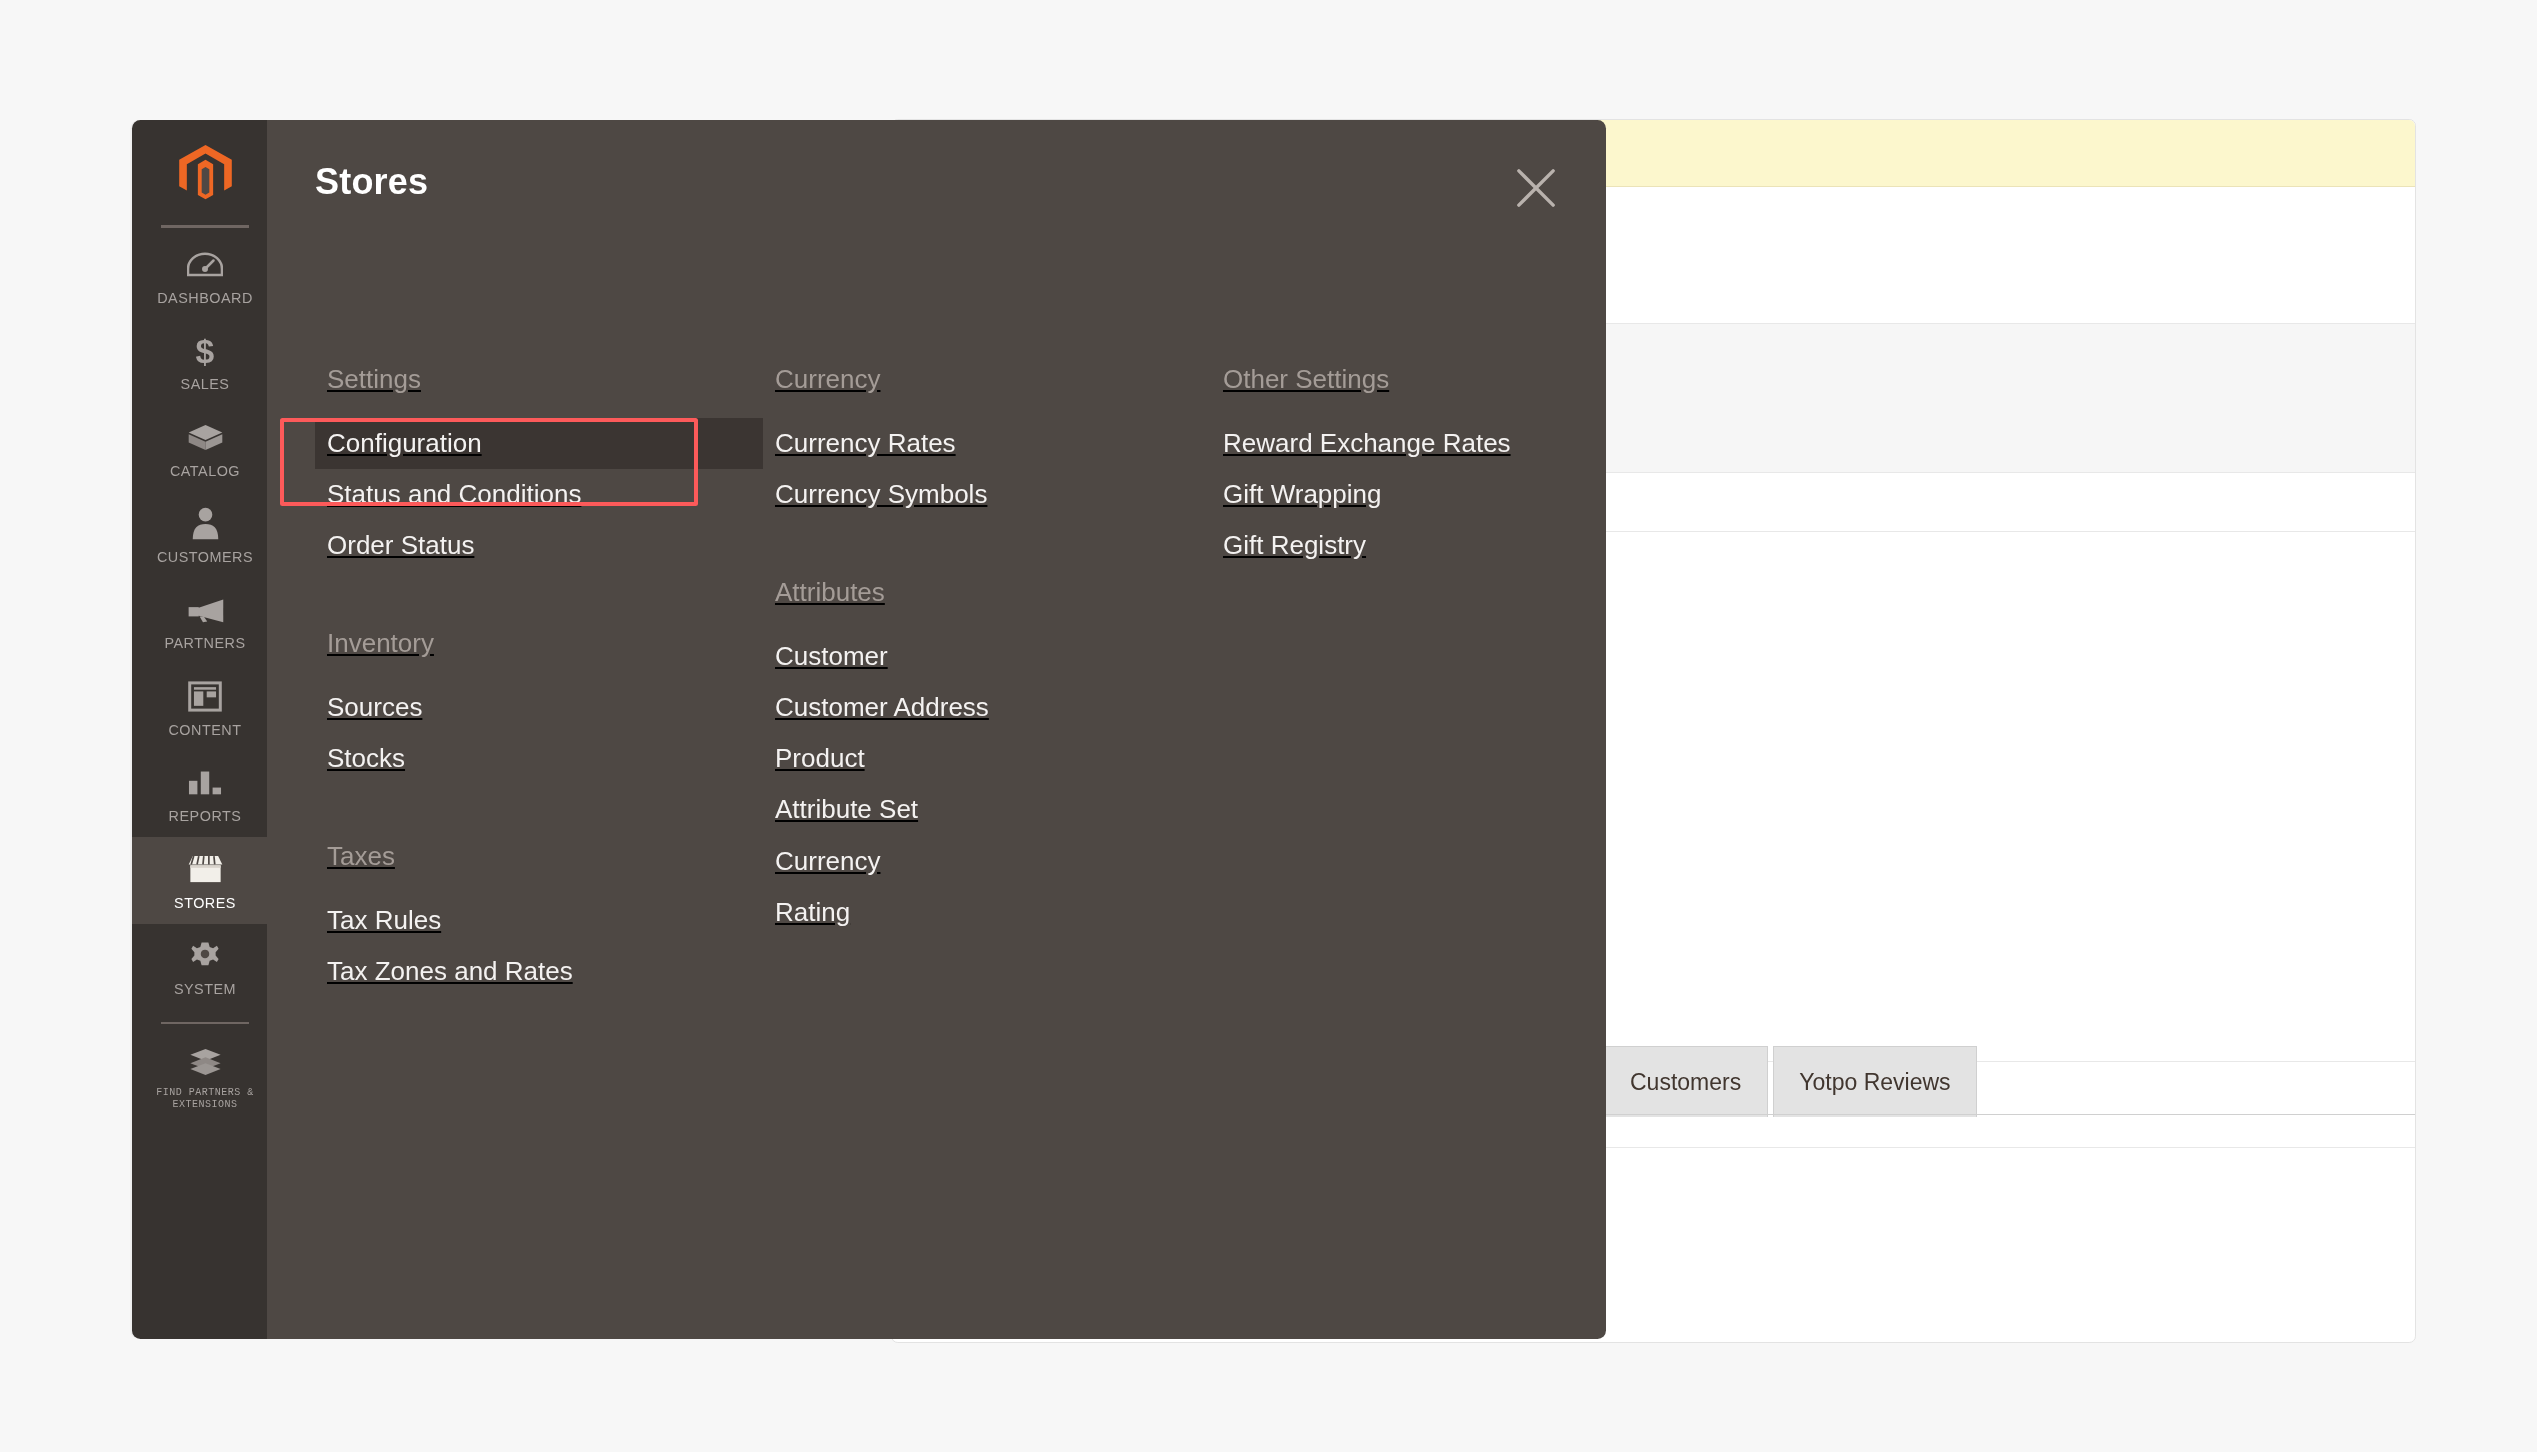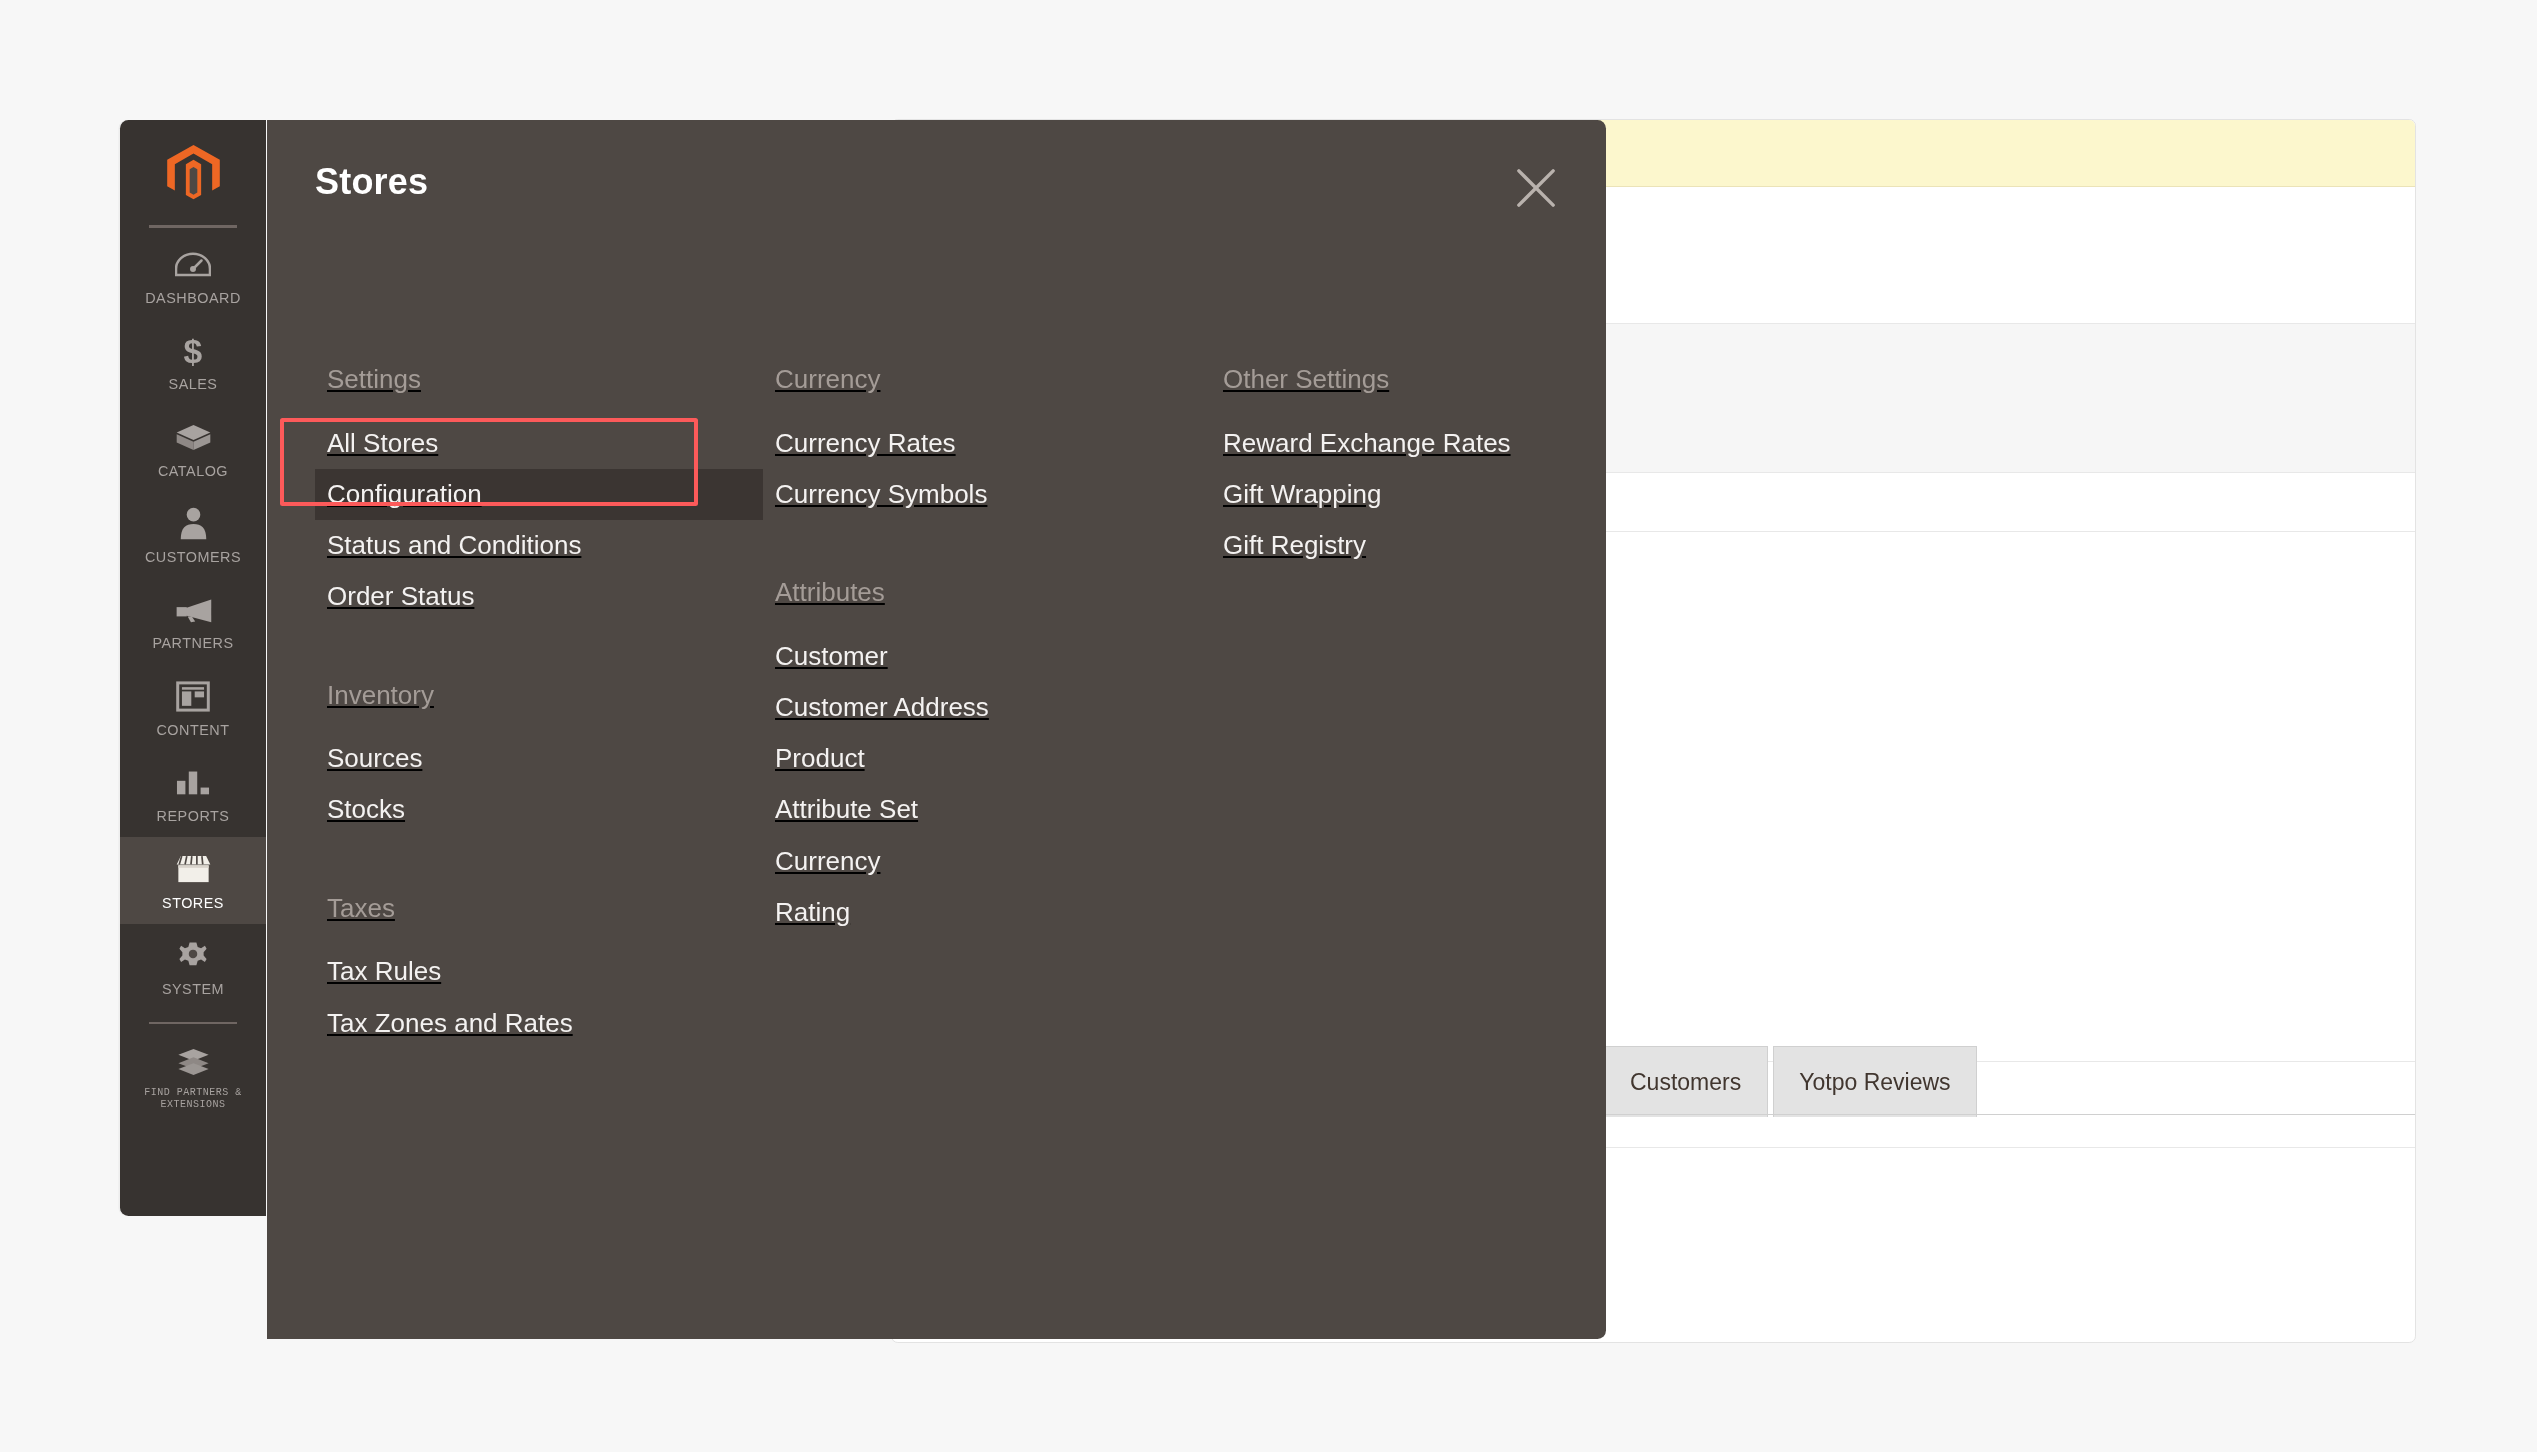--- a/index.html
+++ b/index.html
@@ -49,21 +49,21 @@
     padding:0 25.5px;height:70px;line-height:70px;
     font-size:23px;color:#41362f;white-space:nowrap;
   }
   .bg-tab.cut{padding-left:0;}
   .bg-tabs-rule{
     position:absolute;left:892px;top:1114px;width:1523px;height:0.8px;background:#d0d0d0;
   }
 
   
   #rail{
-    position:absolute;left:120px;top:120px;width:146px;height:1096px;
+    position:absolute;left:132px;top:120px;width:146px;height:1219px;
     background:#373330;
     border-top-left-radius:8.5px;border-bottom-left-radius:8.5px;
     box-shadow:-1.7px 0 0 0 #eeeeee;
     z-index:20;
   }
   #rail-logo{
     height:81px;display:flex;align-items:center;justify-content:center;padding-top:12px;
   }
   .rail-divider{
     width:88px;height:2.5px;background:#6f6662;margin:12px auto 5.1px auto;
@@ -300,21 +300,20 @@
     <svg width="48" height="48" viewBox="0 0 56 56" aria-hidden="true">
       <path d="M8 8 L48 48 M48 8 L8 48" stroke="#b9b2ad" stroke-width="4" stroke-linecap="round"></path>
     </svg>
   </div>
 
   <div id="cols">
 
     <div class="col">
       <div class="grp-head">Settings</div>
       <div class="m-spacer-1"></div>
-      <a class="m-item" href="#">All Stores</a>
       <a class="m-item selected" href="#">Configuration</a>
       <a class="m-item" href="#">Status and Conditions</a>
       <a class="m-item" href="#">Order Status</a>
 
       <div class="grp-gap"></div>
       <div class="grp-head">Inventory</div>
       <div class="m-spacer-1"></div>
       <a class="m-item" href="#">Sources</a>
       <a class="m-item" href="#">Stocks</a>
 

